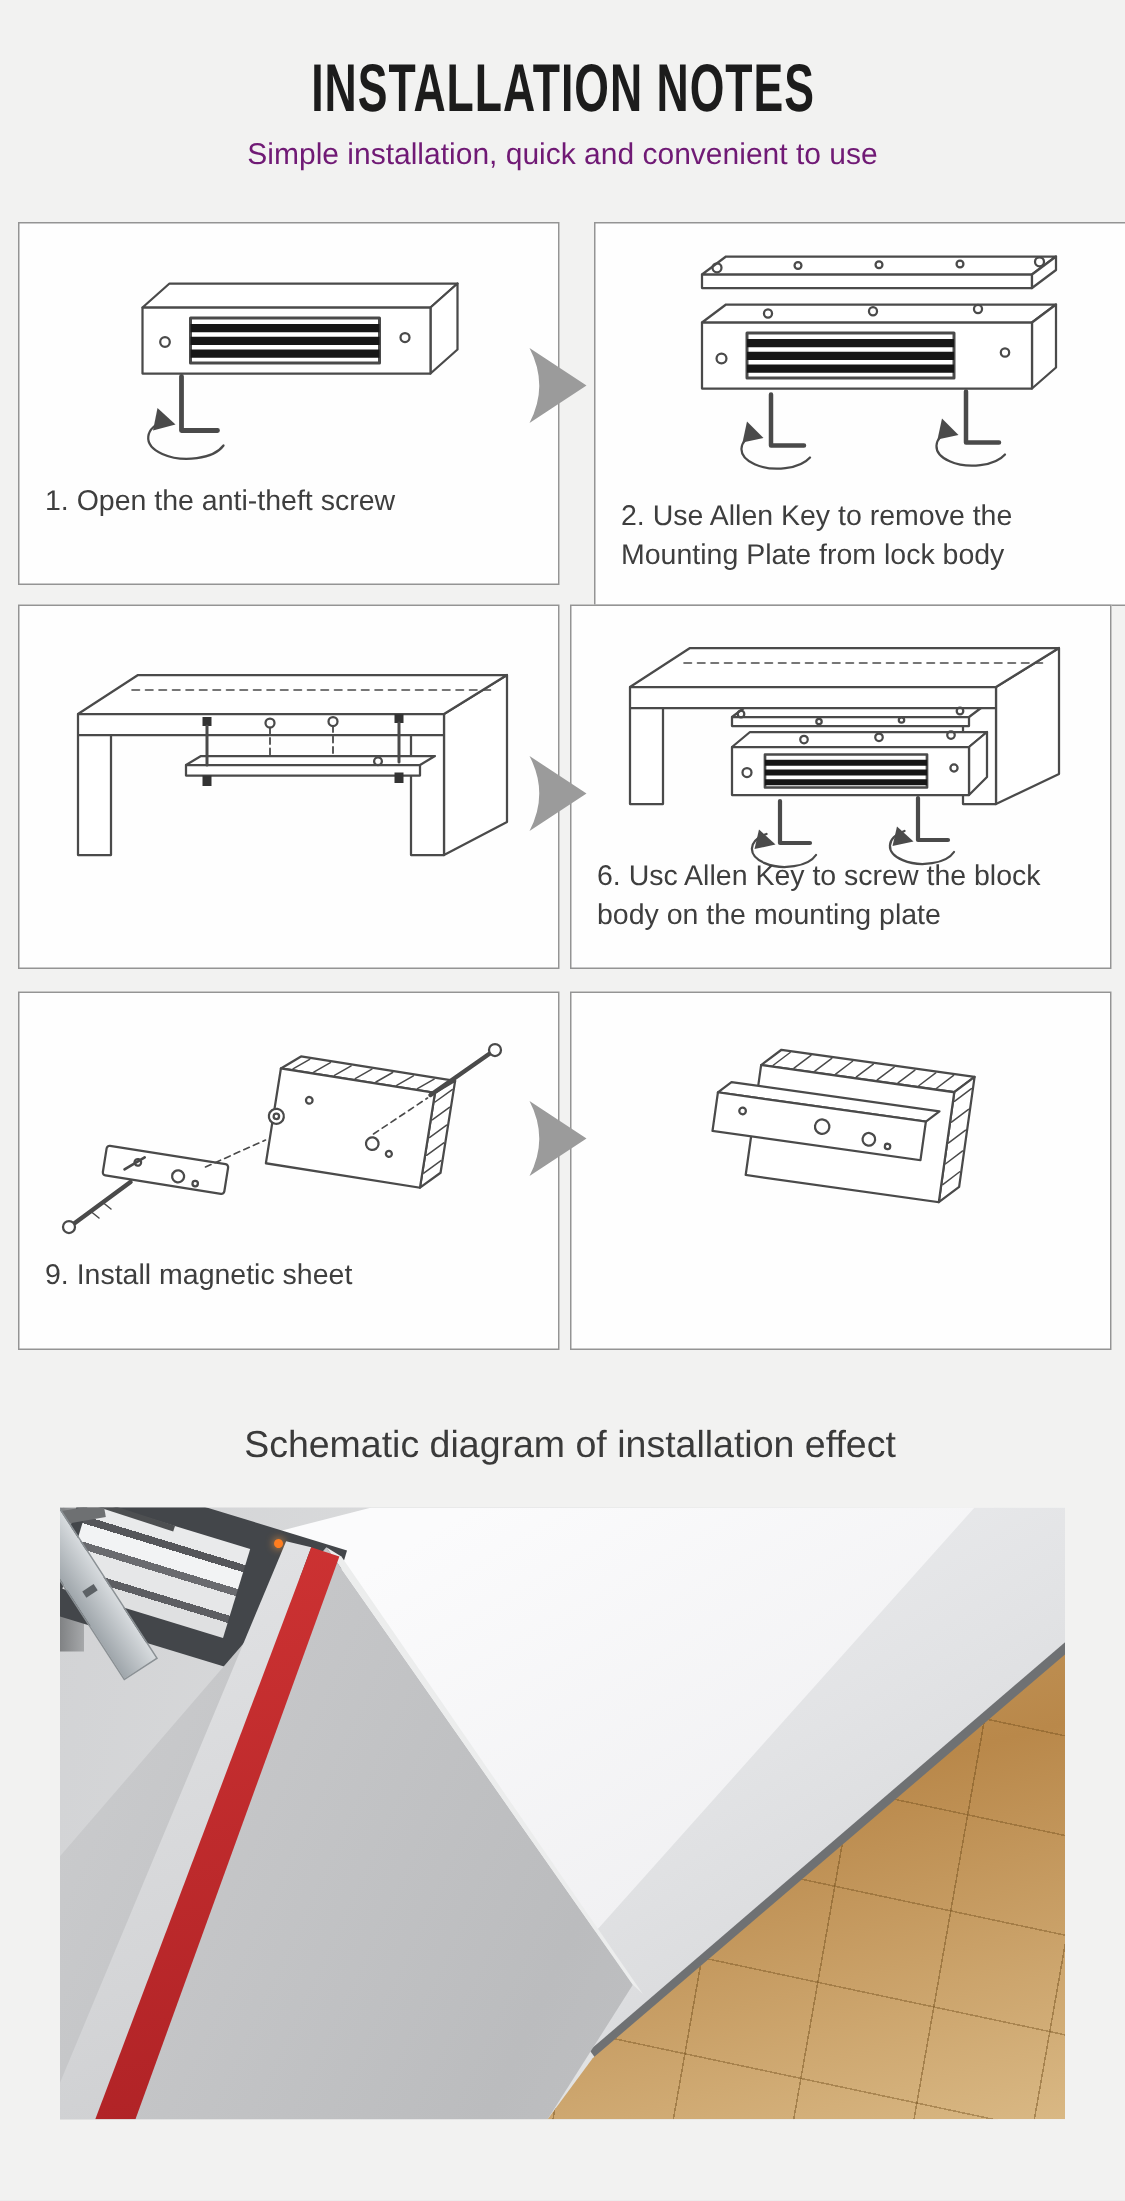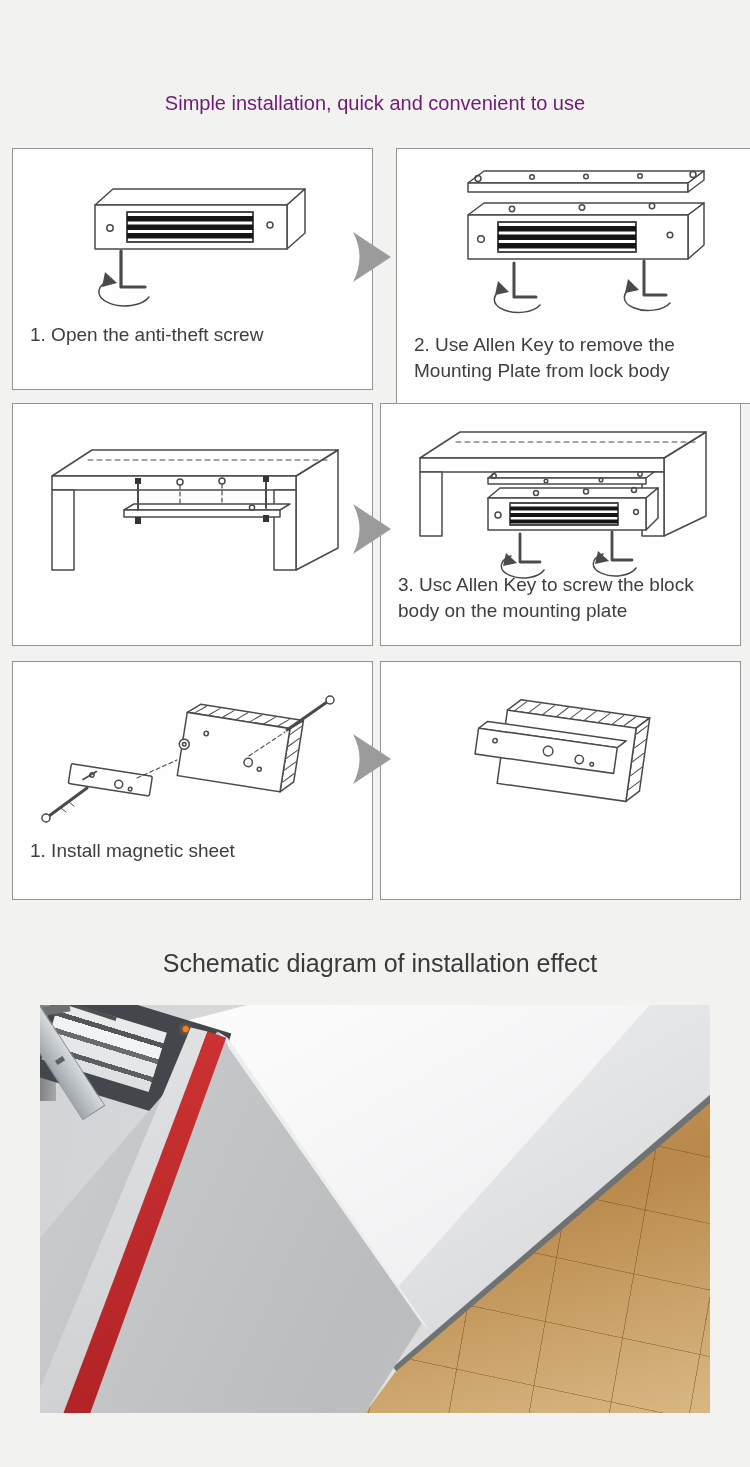--- a/index.html
+++ b/index.html
@@ -81,20 +81,23 @@
   .hinge-line1{left:88%;top:5%;width:2px;height:10%;background:#a6a8aa;
         transform:rotate(13deg);z-index:3;right:auto;bottom:auto;}
   .hinge-line2{left:86.4%;top:13%;width:2px;height:4.5%;background:#b2b4b6;
         transform:rotate(13deg);z-index:3;right:auto;bottom:auto;}
 </style>
 </head>
 <body>
 
 <div class="page">
 
+  <div class="title-row">
+    <h1 class="title">INSTALLATION NOTES</h1>
+  </div>
   <div class="subtitle">Simple installation, quick and convenient to use</div>
 
   <div class="panel" id="p1">
     <svg class="art" width="320" height="150" viewBox="0 0 320 150">
       <g>
         <polygon points="62,34 80,18 272,18 254,34" fill="#fff"></polygon>
         <polygon points="254,34 272,18 272,62 254,78" fill="#fff"></polygon>
         <rect x="62" y="34" width="192" height="44" fill="#fff"></rect>
         <rect x="94" y="41" width="126" height="30" stroke-width="2"></rect>
         <rect x="94" y="45" width="126" height="5.5" fill="#161616" stroke="none"></rect>
@@ -218,21 +221,21 @@
         <path d="M124,122 v28 h20" stroke-width="2.8"></path>
         <path d="M148,158 a22,12 0 1 1 -33,-14"></path>
         <polygon points="110,141 107,154 121,151" fill="#4a4a4a" stroke="none"></polygon>
       </g>
       <g>
         <path d="M216,120 v28 h20" stroke-width="2.8"></path>
         <path d="M240,156 a22,12 0 1 1 -33,-14"></path>
         <polygon points="202,139 199,152 213,149" fill="#4a4a4a" stroke="none"></polygon>
       </g>
     </svg>
-    <div class="caption">3. Usc Allen Key to screw the block body on the mounting plate</div>
+    <div class="caption">6. Usc Allen Key to screw the block body on the mounting plate</div>
   </div>
 
   <div class="panel" id="p5">
     <svg class="art" width="320" height="150" viewBox="0 0 320 150">
       <g transform="rotate(9 200 70)">
         <polygon points="148,34 160,24 264,24 252,34" fill="#fff"></polygon>
         <path d="M166,25 l-10,8 M180,25 l-10,8 M194,25 l-10,8 M208,25 l-10,8 M222,25 l-10,8 M236,25 l-10,8 M250,25 l-10,8" stroke-width="1"></path>
         <polygon points="252,34 264,24 264,86 252,98" fill="#fff"></polygon>
         <path d="M253,40 l10,-10 M253,52 l10,-10 M253,64 l10,-10 M253,76 l10,-10 M253,88 l10,-10" stroke-width="1"></path>
         <rect x="148" y="34" width="104" height="64" fill="#fff"></rect>
@@ -254,21 +257,21 @@
         <circle cx="13" cy="132" r="4" fill="#fff"></circle>
         <path d="M28,122 l5,4 M36,116 l5,4" stroke-width="1"></path>
       </g>
       <g>
         <line x1="254" y1="44" x2="294" y2="16" stroke-width="3"></line>
         <circle cx="297" cy="14" r="4" fill="#fff"></circle>
       </g>
       <line x1="104" y1="92" x2="144" y2="74" stroke-dasharray="4,3" stroke-width="1.1"></line>
       <line x1="216" y1="70" x2="252" y2="46" stroke-dasharray="4,3" stroke-width="1.1"></line>
     </svg>
-    <div class="caption">1. Install magnetic sheet</div>
+    <div class="caption">9. Install magnetic sheet</div>
   </div>
 
   <div class="panel" id="p6">
     <svg class="art" width="300" height="160" viewBox="0 0 300 160">
       <g transform="rotate(8 150 80)">
         <polygon points="90,38 102,26 232,26 220,38" fill="#fff"></polygon>
         <path d="M108,27 l-10,10 M122,27 l-10,10 M136,27 l-10,10 M150,27 l-10,10 M164,27 l-10,10 M178,27 l-10,10 M192,27 l-10,10 M206,27 l-10,10 M218,27 l-10,10" stroke-width="1"></path>
         <polygon points="220,38 232,26 232,100 220,112" fill="#fff"></polygon>
         <path d="M221,44 l10,-10 M221,58 l10,-10 M221,72 l10,-10 M221,86 l10,-10 M221,100 l10,-10" stroke-width="1"></path>
         <rect x="90" y="38" width="130" height="74" fill="#fff"></rect>

